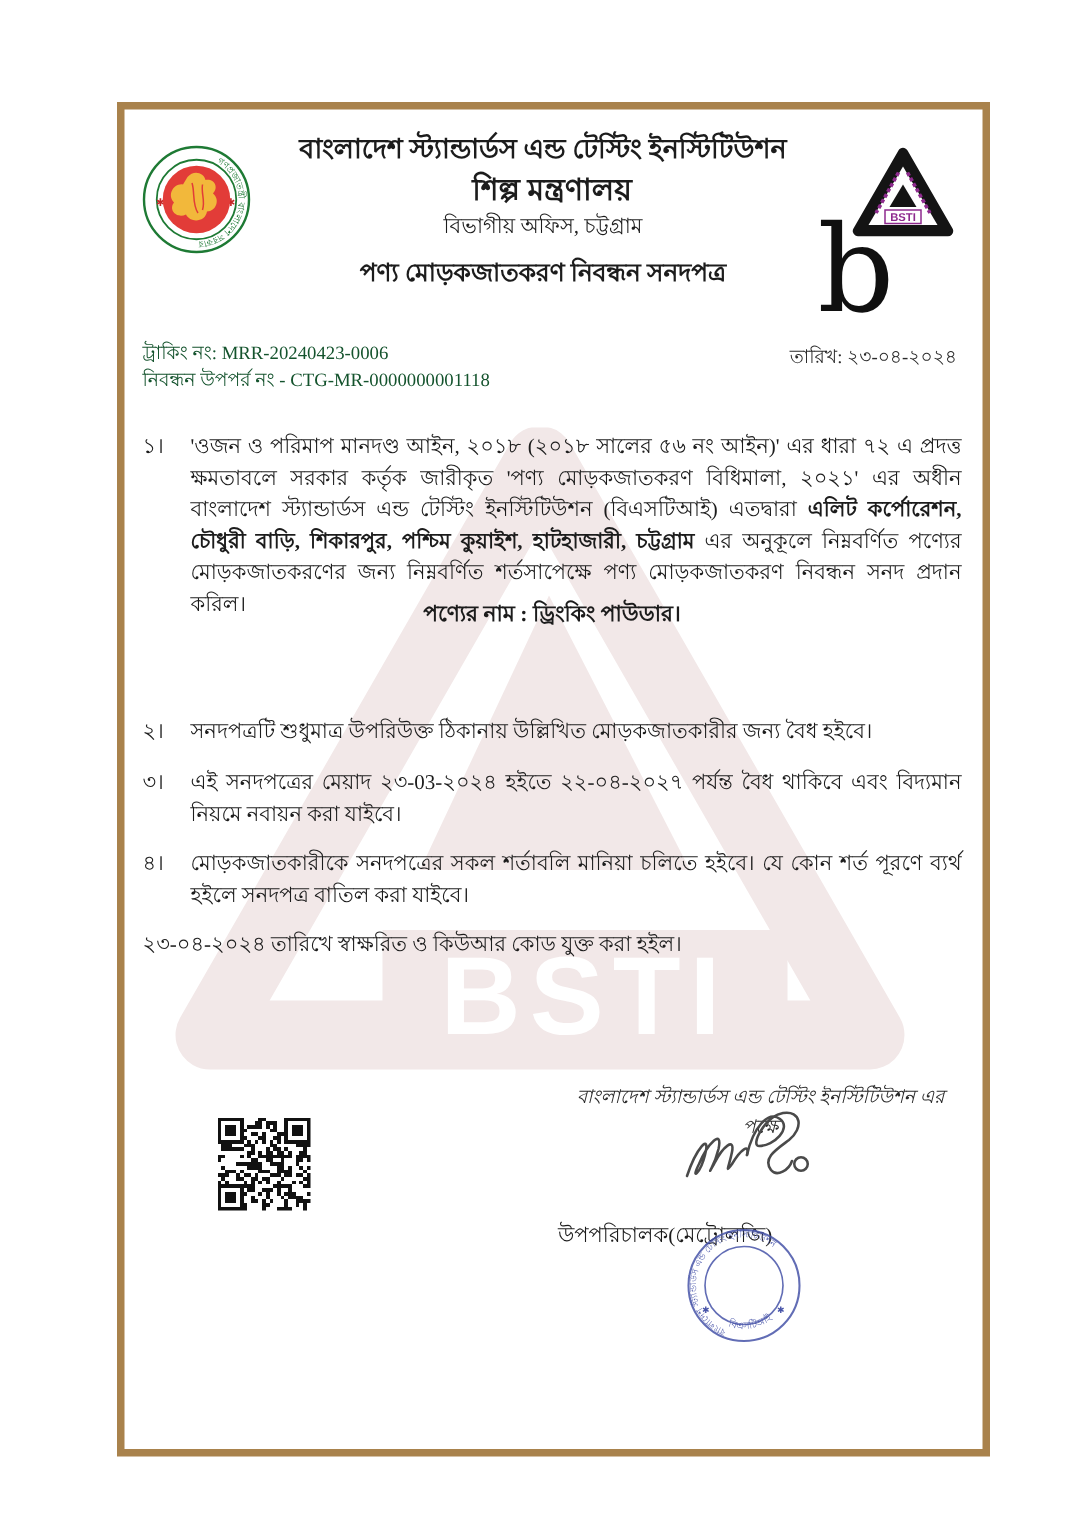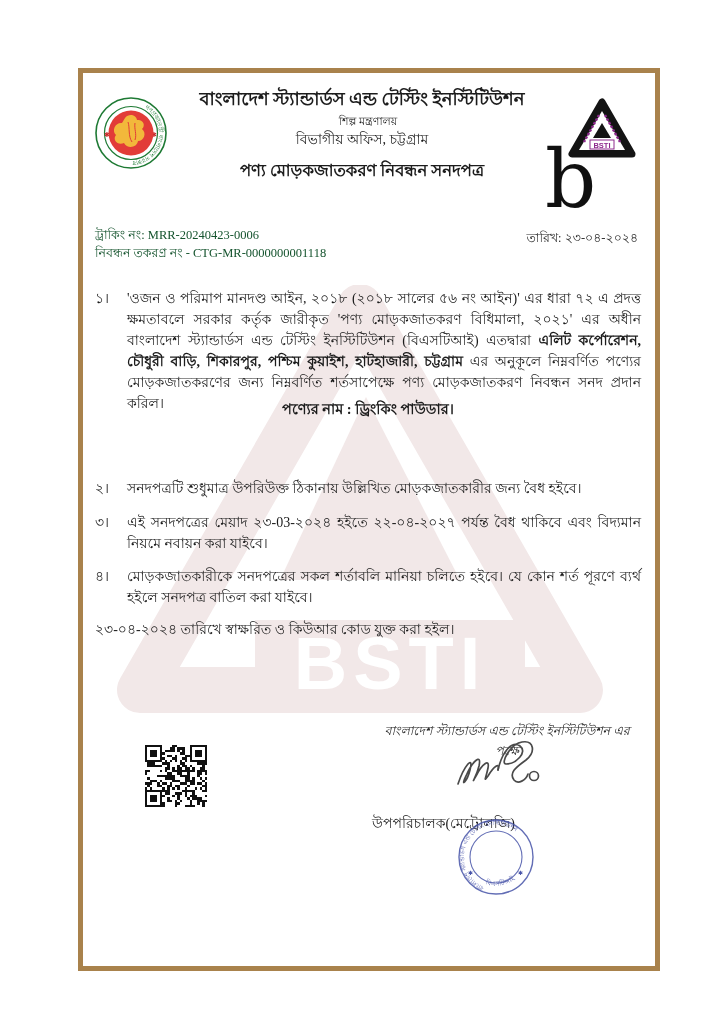--- a/index.html
+++ b/index.html
@@ -14,21 +14,21 @@
   .frame{
     position:absolute;left:78px;top:68px;
     width:572px;height:893px;
     border:5px solid #A9824C;
     box-sizing:content-box;
   }
   .abs{position:absolute;}
   
   .header-block{position:absolute;left:162px;top:88px;width:400px;text-align:center;line-height:1.25;}
   .org-name{font-size:18px;font-weight:bold;}
-  .ministry{font-size:11px;font-weight:normal;margin-top:4px;padding-left:12px;}
+  .ministry{font-size:20px;font-weight:bold;margin-top:4px;padding-left:12px;}
   .office{font-size:14px;margin-top:3px;}
   .doc-title{font-size:16.5px;font-weight:bold;margin-top:12px;}
   .corner-b{
     position:absolute;left:545px;top:140px;
     font-family:"DejaVu Serif","Liberation Serif",serif;
     font-size:80px;line-height:1;color:#101010;
   }
   
   .meta-left{position:absolute;left:95px;top:226px;font-size:12.5px;line-height:18px;color:#14532d;}
   .meta-date{position:absolute;right:86px;top:229px;font-size:12.5px;color:#2a2a2a;}
@@ -96,21 +96,21 @@
     </svg>
 
     <div class="corner-b">b</div>
 
     <div class="meta-left">
       <div>
         <span>ট্রাকিং নং:</span>
         <span>MRR-20240423-0006</span>
       </div>
       <div>
-        <span>নিবন্ধন তকরণ্র নং -</span>
+        <span>নিবন্ধন উপপর্র নং -</span>
         <span>CTG-MR-0000000001118</span>
       </div>
     </div>
     <div class="meta-date">
       <span>তারিখ:</span>
       <span>২৩-০৪-২০২৪</span>
     </div>
 
     <div class="clause" style="top:288px;">
       <span class="num">১।</span>

